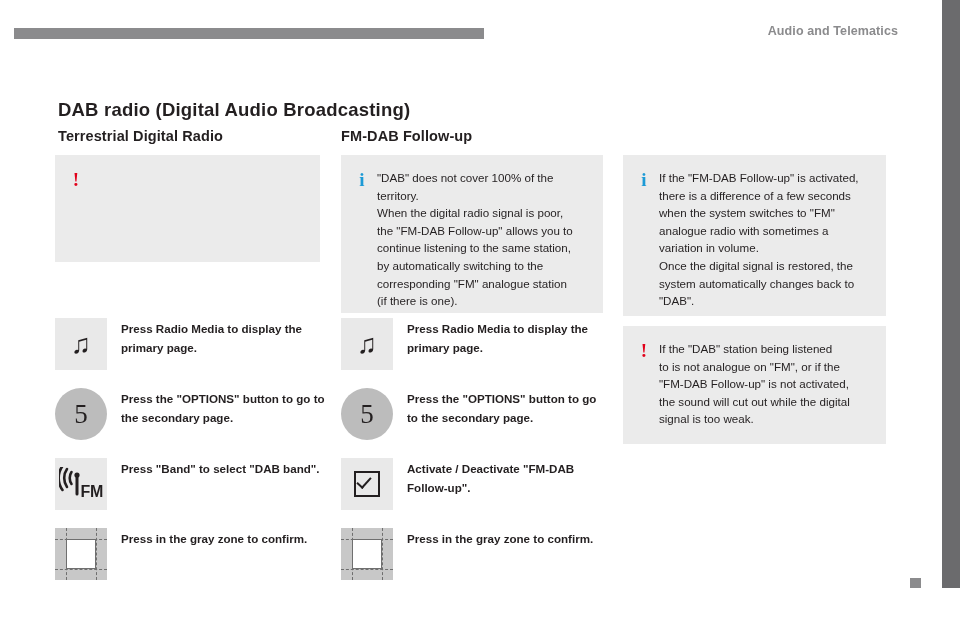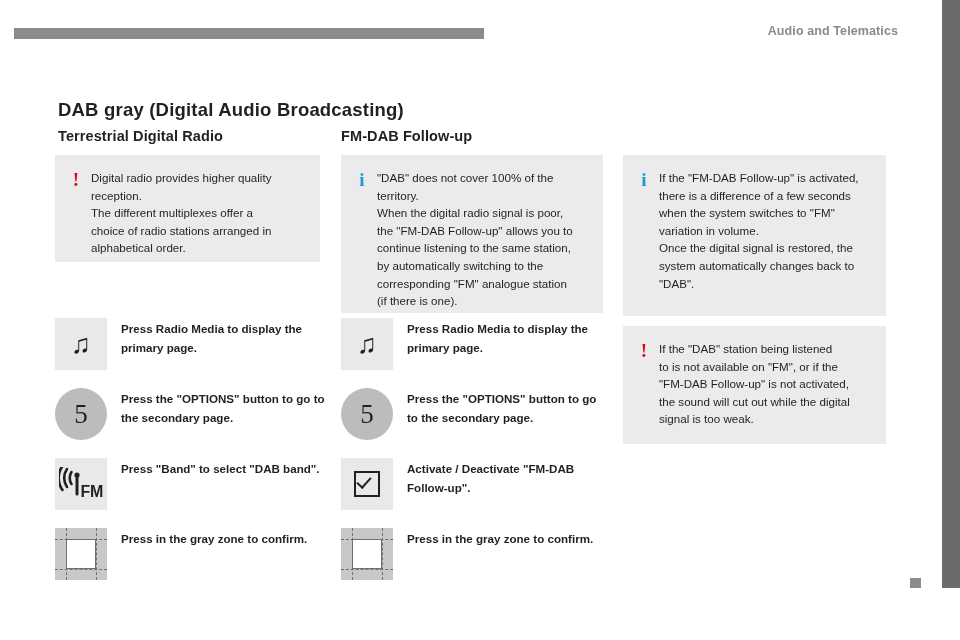--- a/index.html
+++ b/index.html
@@ -263,33 +263,26 @@
 </style>
 </head>
 <body>
 
 <div class="page">
 
   <div class="top-rule"></div>
   <div class="header-title">Audio and Telematics</div>
   <div class="edge-strip"></div>
 
-  <div class="doc-title">DAB gray (Digital Audio Broadcasting)</div>
+  <div class="doc-title">DAB radio (Digital Audio Broadcasting)</div>
   <div class="col-title left">Terrestrial Digital Radio</div>
   <div class="col-title mid">FM-DAB Follow-up</div>
 
   <div class="note" id="note-left">
     <div class="glyph warn">!</div>
-    <div class="body">
-      <div>Digital radio provides higher quality</div>
-      <div>reception.</div>
-      <div>The different multiplexes offer a</div>
-      <div>choice of radio stations arranged in</div>
-      <div>alphabetical order.</div>
-    </div>
   </div>
 
   <div class="note" id="note-mid">
     <div class="glyph info">i</div>
     <div class="body">
       <div>"DAB" does not cover 100% of the</div>
       <div>territory.</div>
       <div>When the digital radio signal is poor,</div>
       <div>the "FM-DAB Follow-up" allows you to</div>
       <div>continue listening to the same station,</div>
@@ -298,32 +291,33 @@
       <div>(if there is one).</div>
     </div>
   </div>
 
   <div class="note" id="note-right">
     <div class="glyph info">i</div>
     <div class="body">
       <div>If the "FM-DAB Follow-up" is activated,</div>
       <div>there is a difference of a few seconds</div>
       <div>when the system switches to "FM"</div>
+      <div>analogue radio with sometimes a</div>
       <div>variation in volume.</div>
       <div>Once the digital signal is restored, the</div>
       <div>system automatically changes back to</div>
       <div>"DAB".</div>
     </div>
   </div>
 
   <div class="note" id="note-right2">
     <div class="glyph warn">!</div>
     <div class="body">
       <div>If the "DAB" station being listened</div>
-      <div>to is not available on "FM", or if the</div>
+      <div>to is not analogue on "FM", or if the</div>
       <div>"FM-DAB Follow-up" is not activated,</div>
       <div>the sound will cut out while the digital</div>
       <div>signal is too weak.</div>
     </div>
   </div>
 
   <div class="steps" id="steps-left">
 
     <div class="step">
       <div class="icon-slot">

